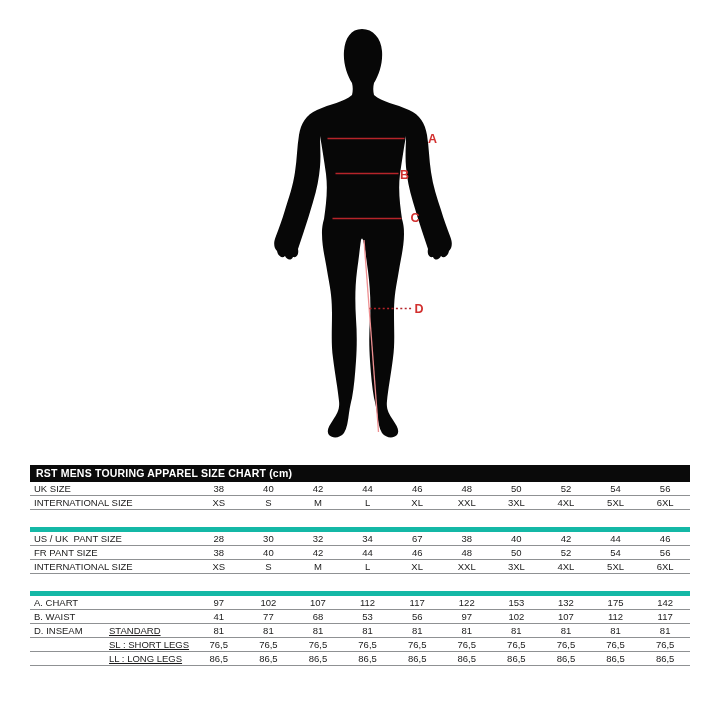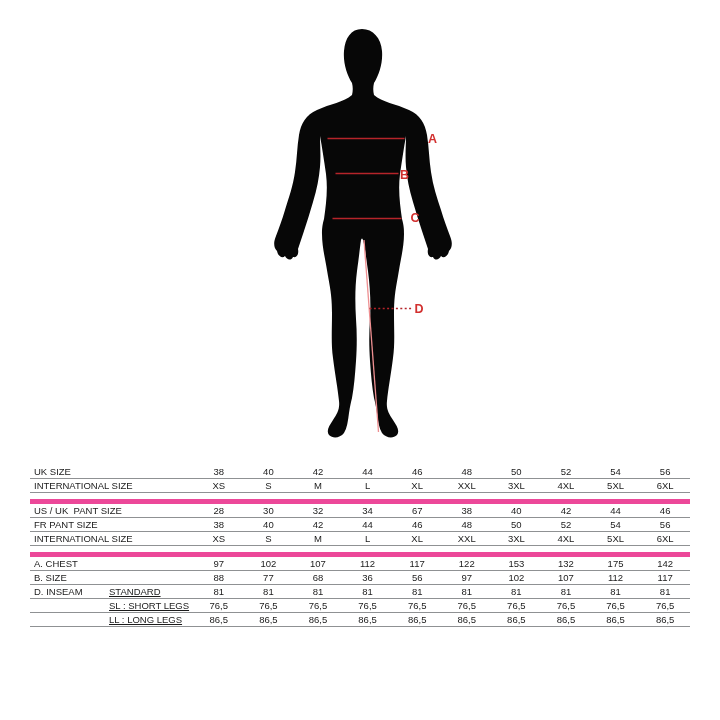--- a/index.html
+++ b/index.html
@@ -6,21 +6,21 @@
   body{width:720px;height:720px;font-family:"Liberation Sans",sans-serif;}
   .page{position:relative;width:720px;height:720px;background:#fff;overflow:hidden;}
   .figure-svg{position:absolute;left:0;top:0;}
   .figure-label{font-family:"Liberation Sans",sans-serif;font-weight:bold;font-size:12.5px;}
   .size-table{position:absolute;left:30px;top:465px;width:660px;}
   .title-bar{height:17px;line-height:17px;background:#0a0a0a;color:#ffffff;
              font-weight:bold;font-size:10.5px;padding-left:6px;letter-spacing:.2px;
              white-space:nowrap;}
   .trow{display:flex;align-items:center;height:13px;border-bottom:1px solid #8f9193;
         font-size:9.5px;color:#1b1b1b;}
-  .trow.group-start{border-top:5px solid #ec4899;margin-top:6px;}
+  .trow.group-start{border-top:5px solid #14b8a6;margin-top:17px;}
   .cell-label{width:75px;padding-left:4px;white-space:pre;overflow:visible;}
   .cell-sub{width:85px;white-space:pre;overflow:visible;text-decoration:underline;}
   .cell-val{flex:1 1 0;text-align:center;white-space:nowrap;}
 </style>
 </head>
 <body>
 
 <div class="page">
 
   <svg class="figure-svg" width="720" height="460" viewBox="0 0 720 460">
@@ -97,20 +97,21 @@
     <line x1="364" y1="240" x2="378.5" y2="432" stroke-width="1.3" stroke="#ee8f91"></line>
     <line x1="369.5" y1="308.5" x2="412" y2="308.5" stroke-width="1.4" stroke-dasharray="2 2.4" stroke="#b5242a"></line>
 
     <text class="figure-label" x="428" y="142.5" fill="#d2302f">A</text>
     <text class="figure-label" x="400" y="178.5" fill="#d2302f">B</text>
     <text class="figure-label" x="410.5" y="221.5" fill="#d2302f">C</text>
     <text class="figure-label" x="414.5" y="313" fill="#d2302f">D</text>
   </svg>
 
   <div class="size-table">
+    <div class="title-bar">RST MENS TOURING APPAREL SIZE CHART (cm)</div>
     <div id="table-rows">
         <div class="trow">
           <div class="cell-label">UK SIZE</div>
           <div class="cell-sub"></div>
           <div class="cell-val">38</div>
           <div class="cell-val">40</div>
           <div class="cell-val">42</div>
           <div class="cell-val">44</div>
           <div class="cell-val">46</div>
           <div class="cell-val">48</div>
@@ -169,40 +170,40 @@
           <div class="cell-val">M</div>
           <div class="cell-val">L</div>
           <div class="cell-val">XL</div>
           <div class="cell-val">XXL</div>
           <div class="cell-val">3XL</div>
           <div class="cell-val">4XL</div>
           <div class="cell-val">5XL</div>
           <div class="cell-val">6XL</div>
         </div>
         <div class="trow group-start">
-          <div class="cell-label">A. CHEST</div>
+          <div class="cell-label">A. CHART</div>
           <div class="cell-sub"></div>
           <div class="cell-val">97</div>
           <div class="cell-val">102</div>
           <div class="cell-val">107</div>
           <div class="cell-val">112</div>
           <div class="cell-val">117</div>
           <div class="cell-val">122</div>
           <div class="cell-val">153</div>
           <div class="cell-val">132</div>
           <div class="cell-val">175</div>
           <div class="cell-val">142</div>
         </div>
         <div class="trow">
-          <div class="cell-label">B. SIZE</div>
-          <div class="cell-sub"></div>
-          <div class="cell-val">88</div>
+          <div class="cell-label">B. WAIST</div>
+          <div class="cell-sub"></div>
+          <div class="cell-val">41</div>
           <div class="cell-val">77</div>
           <div class="cell-val">68</div>
-          <div class="cell-val">36</div>
+          <div class="cell-val">53</div>
           <div class="cell-val">56</div>
           <div class="cell-val">97</div>
           <div class="cell-val">102</div>
           <div class="cell-val">107</div>
           <div class="cell-val">112</div>
           <div class="cell-val">117</div>
         </div>
         <div class="trow">
           <div class="cell-label">D. INSEAM</div>
           <div class="cell-sub">STANDARD</div>

